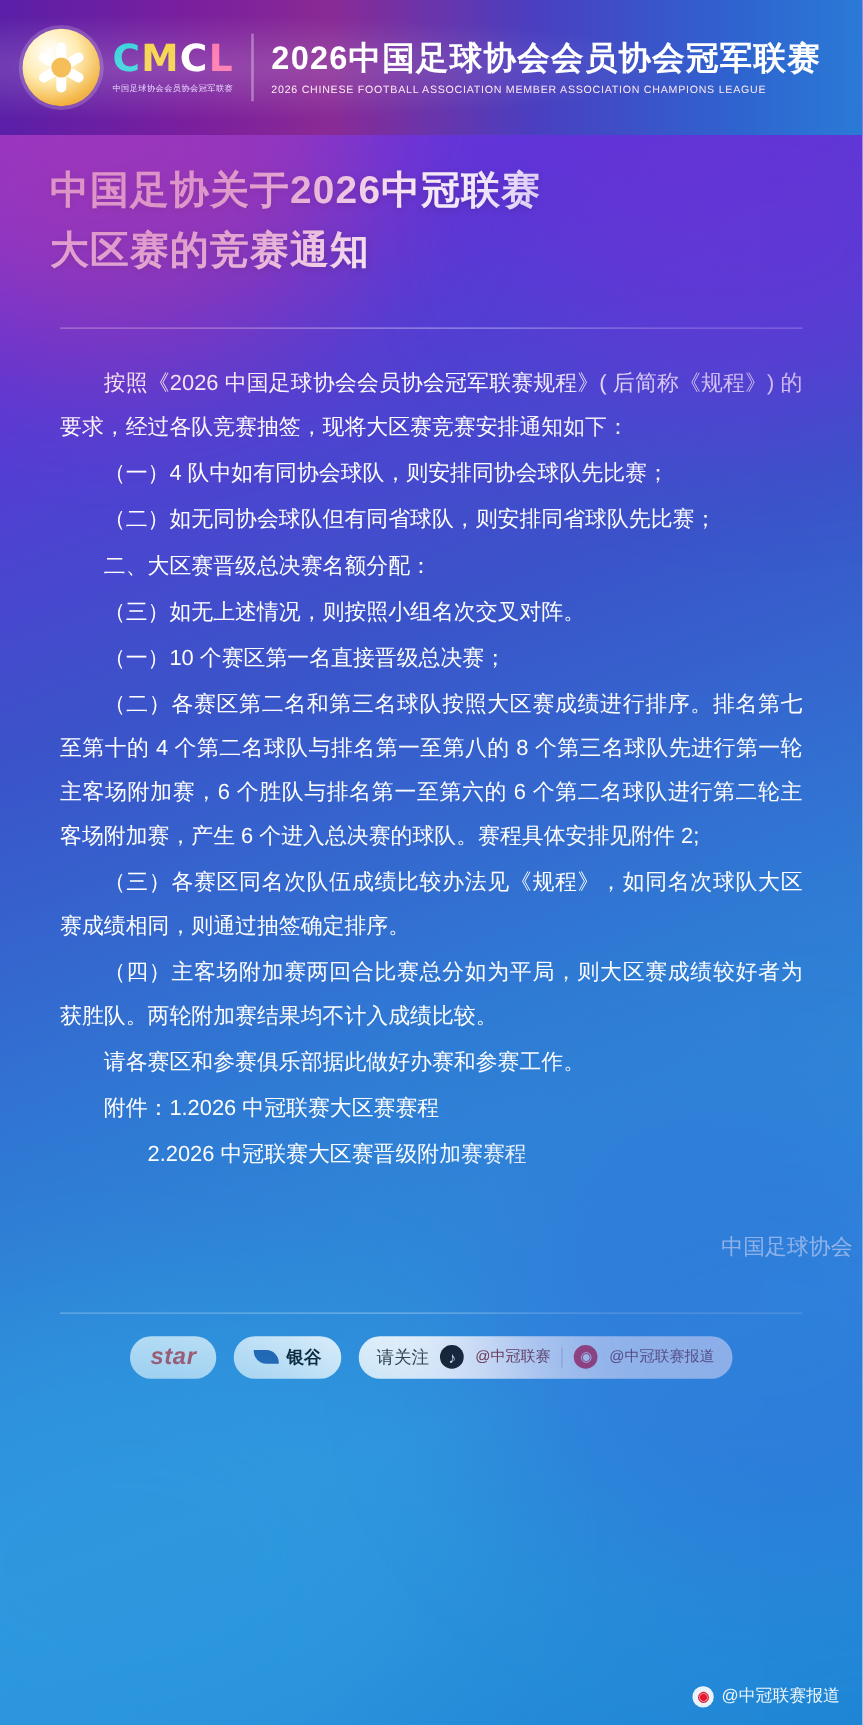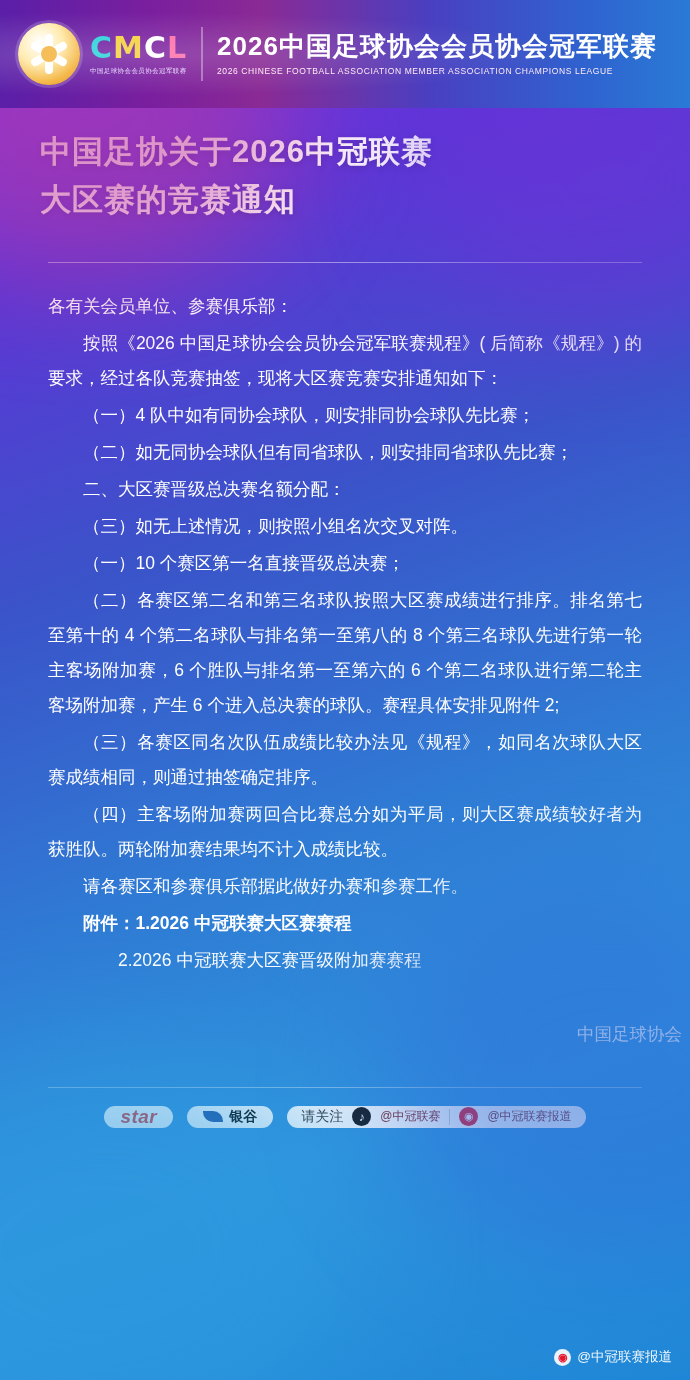--- a/index.html
+++ b/index.html
@@ -101,21 +101,21 @@
   
   .doc-body {
     padding: 26px 48px 10px;
     color: #ffffff;
     font-size: 17.5px;
     line-height: 2.0;
   }
   .doc-body p { margin-bottom: 2px; text-align: justify; }
   .p-indent { text-indent: 2em; }
   .p-flat { text-indent: 0; }
-  .attach-line { text-indent: 2em; font-weight: bold; }
+  .attach-line { text-indent: 2em; }
   .attach-line2 { text-indent: 4em; }
 
   .signature {
     margin-top: 26px;
     text-align: right;
     color: #ffffff;
     font-size: 17.5px;
     line-height: 2.1;
     padding-right: 8px;
   }
@@ -128,21 +128,21 @@
     margin-top: 18px;
     padding: 0 24px;
     display: flex;
     align-items: center;
     justify-content: center;
     gap: 14px;
   }
   .pill {
     background: #ffffff;
     border-radius: 18px;
-    height: 22px;
+    height: 34px;
     display: flex; align-items: center; justify-content: center;
     padding: 0 16px;
   }
   .sponsor-star {
     color: #e3342f; font-style: italic; font-weight: bold; font-size: 19px;
     letter-spacing: .5px;
   }
   .sponsor-yg { display: flex; align-items: center; gap: 6px; }
   .sponsor-yg .swoosh {
     width: 20px; height: 11px;
@@ -200,21 +200,20 @@
   </div>
 </div>
 
 <div class="title-wrap">
   <div class="doc-title">中国足协关于2026中冠联赛</div>
   <div class="doc-title">大区赛的竞赛通知</div>
 </div>
 <div class="hr-line"></div>
 
 <div class="doc-body">
-  <p class="p-flat">各有关会员单位、参赛俱乐部：</p>
   <p class="p-indent">按照《2026 中国足球协会会员协会冠军联赛规程》( 后简称《规程》) 的要求，经过各队竞赛抽签，现将大区赛竞赛安排通知如下：</p>
   <p class="p-indent">（一）4 队中如有同协会球队，则安排同协会球队先比赛；</p>
   <p class="p-indent">（二）如无同协会球队但有同省球队，则安排同省球队先比赛；</p>
   <p class="p-indent">二、大区赛晋级总决赛名额分配：</p>
   <p class="p-indent">（三）如无上述情况，则按照小组名次交叉对阵。</p>
   <p class="p-indent">（一）10 个赛区第一名直接晋级总决赛；</p>
   <p class="p-indent">（二）各赛区第二名和第三名球队按照大区赛成绩进行排序。排名第七至第十的 4 个第二名球队与排名第一至第八的 8 个第三名球队先进行第一轮主客场附加赛，6 个胜队与排名第一至第六的 6 个第二名球队进行第二轮主客场附加赛，产生 6 个进入总决赛的球队。赛程具体安排见附件 2;</p>
   <p class="p-indent">（三）各赛区同名次队伍成绩比较办法见《规程》，如同名次球队大区赛成绩相同，则通过抽签确定排序。</p>
   <p class="p-indent">（四）主客场附加赛两回合比赛总分如为平局，则大区赛成绩较好者为获胜队。两轮附加赛结果均不计入成绩比较。</p>
   <p class="p-indent">请各赛区和参赛俱乐部据此做好办赛和参赛工作。</p>

